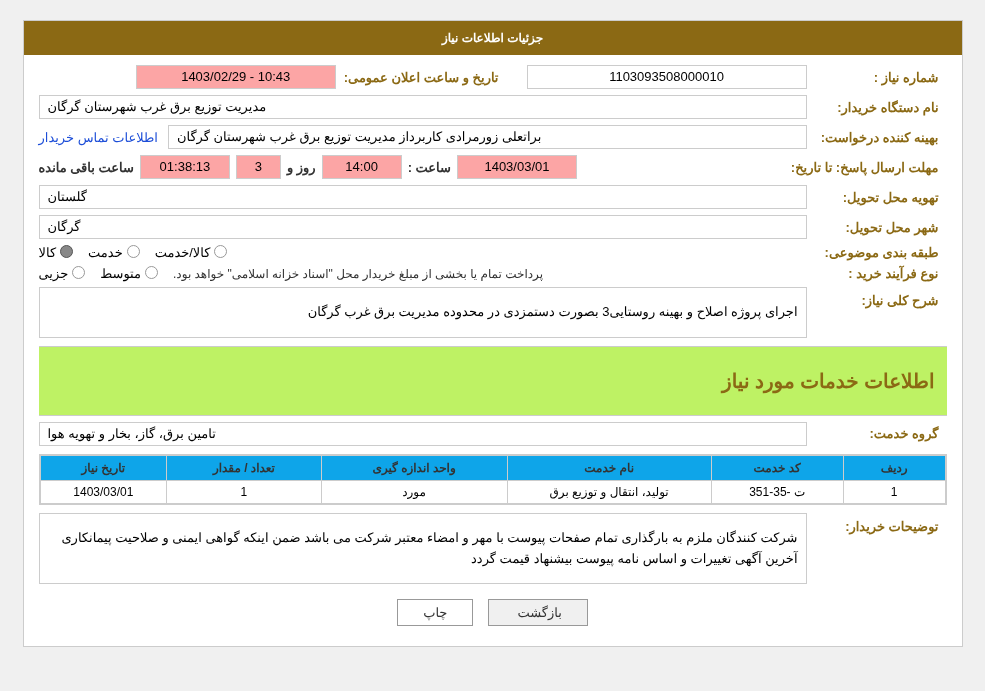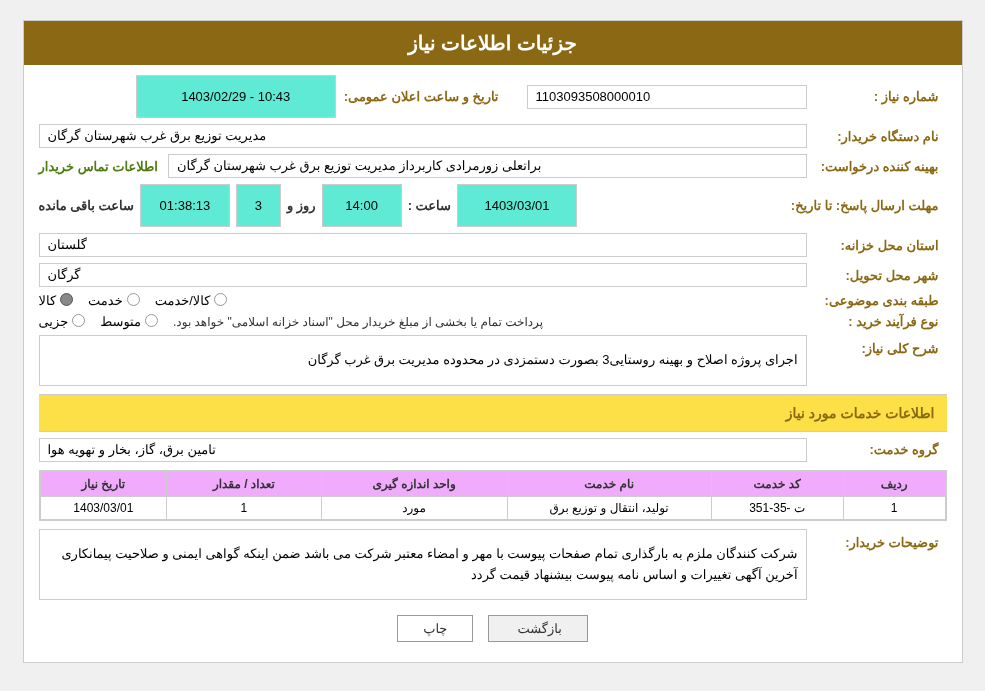--- a/index.html
+++ b/index.html
@@ -17,21 +17,21 @@
     .container {
       width: 940px;
       background: #fff;
       border: 1px solid #ccc;
     }
     .header {
       background: #8B6914;
       color: #fff;
       text-align: center;
       padding: 10px 0;
-      font-size: 20px;
+      font-size: 12px;
       font-weight: bold;
     }
     .content {
       padding: 10px 15px;
     }
     .row {
       display: flex;
       align-items: center;
       margin-bottom: 6px;
       flex-wrap: wrap;
@@ -47,40 +47,40 @@
     .value-box {
       border: 1px solid #ccc;
       background: #fff;
       padding: 3px 8px;
       min-height: 24px;
       flex: 1;
       text-align: left;
     }
     .date-box {
       border: 1px solid #ccc;
-      background: #5eead4;
-      padding: 13px 8px;
+      background: #fca5a5;
+      padding: 3px 8px;
       min-height: 24px;
       flex: 1;
       text-align: center;
     }
     .date-label {
       color: #333;
       white-space: nowrap;
       font-weight: bold;
     }
     .section-header {
-      background: #fde047;
+      background: #bef264;
       border-top: 1px solid #ccc;
       border-bottom: 1px solid #ccc;
-      padding: 10px 12px;
+      padding: 22px 12px;
       font-weight: bold;
       color: #8B6914;
       margin: 8px 0 6px 0;
-      font-size: 14px;
+      font-size: 20px;
     }
     .radio-group {
       display: flex;
       align-items: center;
       gap: 15px;
       flex: 1;
       justify-content: flex-end;
     }
     .radio-item {
       display: flex;
@@ -102,21 +102,21 @@
     .table-wrapper {
       border: 1px solid #ccc;
       margin: 8px 0;
     }
     table {
       width: 100%;
       border-collapse: collapse;
       font-size: 12px;
     }
     table th {
-      background: #f0abfc;
+      background: #0ea5e9;
       border: 1px solid #ccc;
       padding: 5px 20px;
       text-align: center;
       color: #333;
       font-weight: bold;
     }
     table td {
       border: 1px solid #ccc;
       padding: 4px 8px;
       text-align: center;
@@ -147,24 +147,23 @@
     .btn-print {
       background: #fff;
       color: #333;
     }
     .btn-back {
       background: #f0f0f0;
       color: #333;
       padding-left: 28px;
     }
     .contact-link {
-      color: #4d7c0f;
+      color: #1d4ed8;
       text-decoration: none;
       cursor: pointer;
-      font-weight: bold;
     }
     .deadline-row {
       display: flex;
       align-items: center;
       gap: 6px;
       flex: 1;
       justify-content: flex-end;
     }
     .relative-wrapper {
       position: relative;
@@ -175,21 +174,21 @@
 
 <div class="container">
   <div class="header">
     <span>جزئیات اطلاعات نیاز</span>
   </div>
 
   <div class="content relative-wrapper">
 
     <div class="row">
       <div class="label">شماره نیاز :</div>
-      <div class="value-box" style="max-width:280px; text-align:left; direction:ltr;">1103093508000010</div>
+      <div class="value-box" style="max-width:280px; text-align:center; direction:ltr;">1103093508000010</div>
       <div style="flex:1; display:flex; align-items:center; gap:8px; margin-right:20px;">
         <div class="label" style="min-width:auto;">تاریخ و ساعت اعلان عمومی:</div>
         <div class="date-box" style="min-width:160px; max-width:200px; direction:ltr;">1403/02/29 - 10:43</div>
       </div>
     </div>
 
     <div class="row">
       <div class="label">نام دستگاه خریدار:</div>
       <div class="value-box">مدیریت توزیع برق غرب شهرستان گرگان</div>
     </div>
@@ -209,21 +208,21 @@
         <span class="date-label">ساعت :</span>
         <div class="date-box" style="min-width:70px; max-width:80px;">14:00</div>
         <span class="date-label">روز و</span>
         <div class="date-box" style="min-width:35px; max-width:45px;">3</div>
         <div class="date-box" style="min-width:80px; max-width:90px;">01:38:13</div>
         <span class="date-label">ساعت باقی مانده</span>
       </div>
     </div>
 
     <div class="row">
-      <div class="label">استان محل خزانه:</div>
+      <div class="label">تهویه محل تحویل:</div>
       <div class="value-box">گلستان</div>
     </div>
 
     <div class="row">
       <div class="label">شهر محل تحویل:</div>
       <div class="value-box">گرگان</div>
     </div>
 
     <div class="row">
       <div class="label">طبقه بندی موضوعی:</div>

